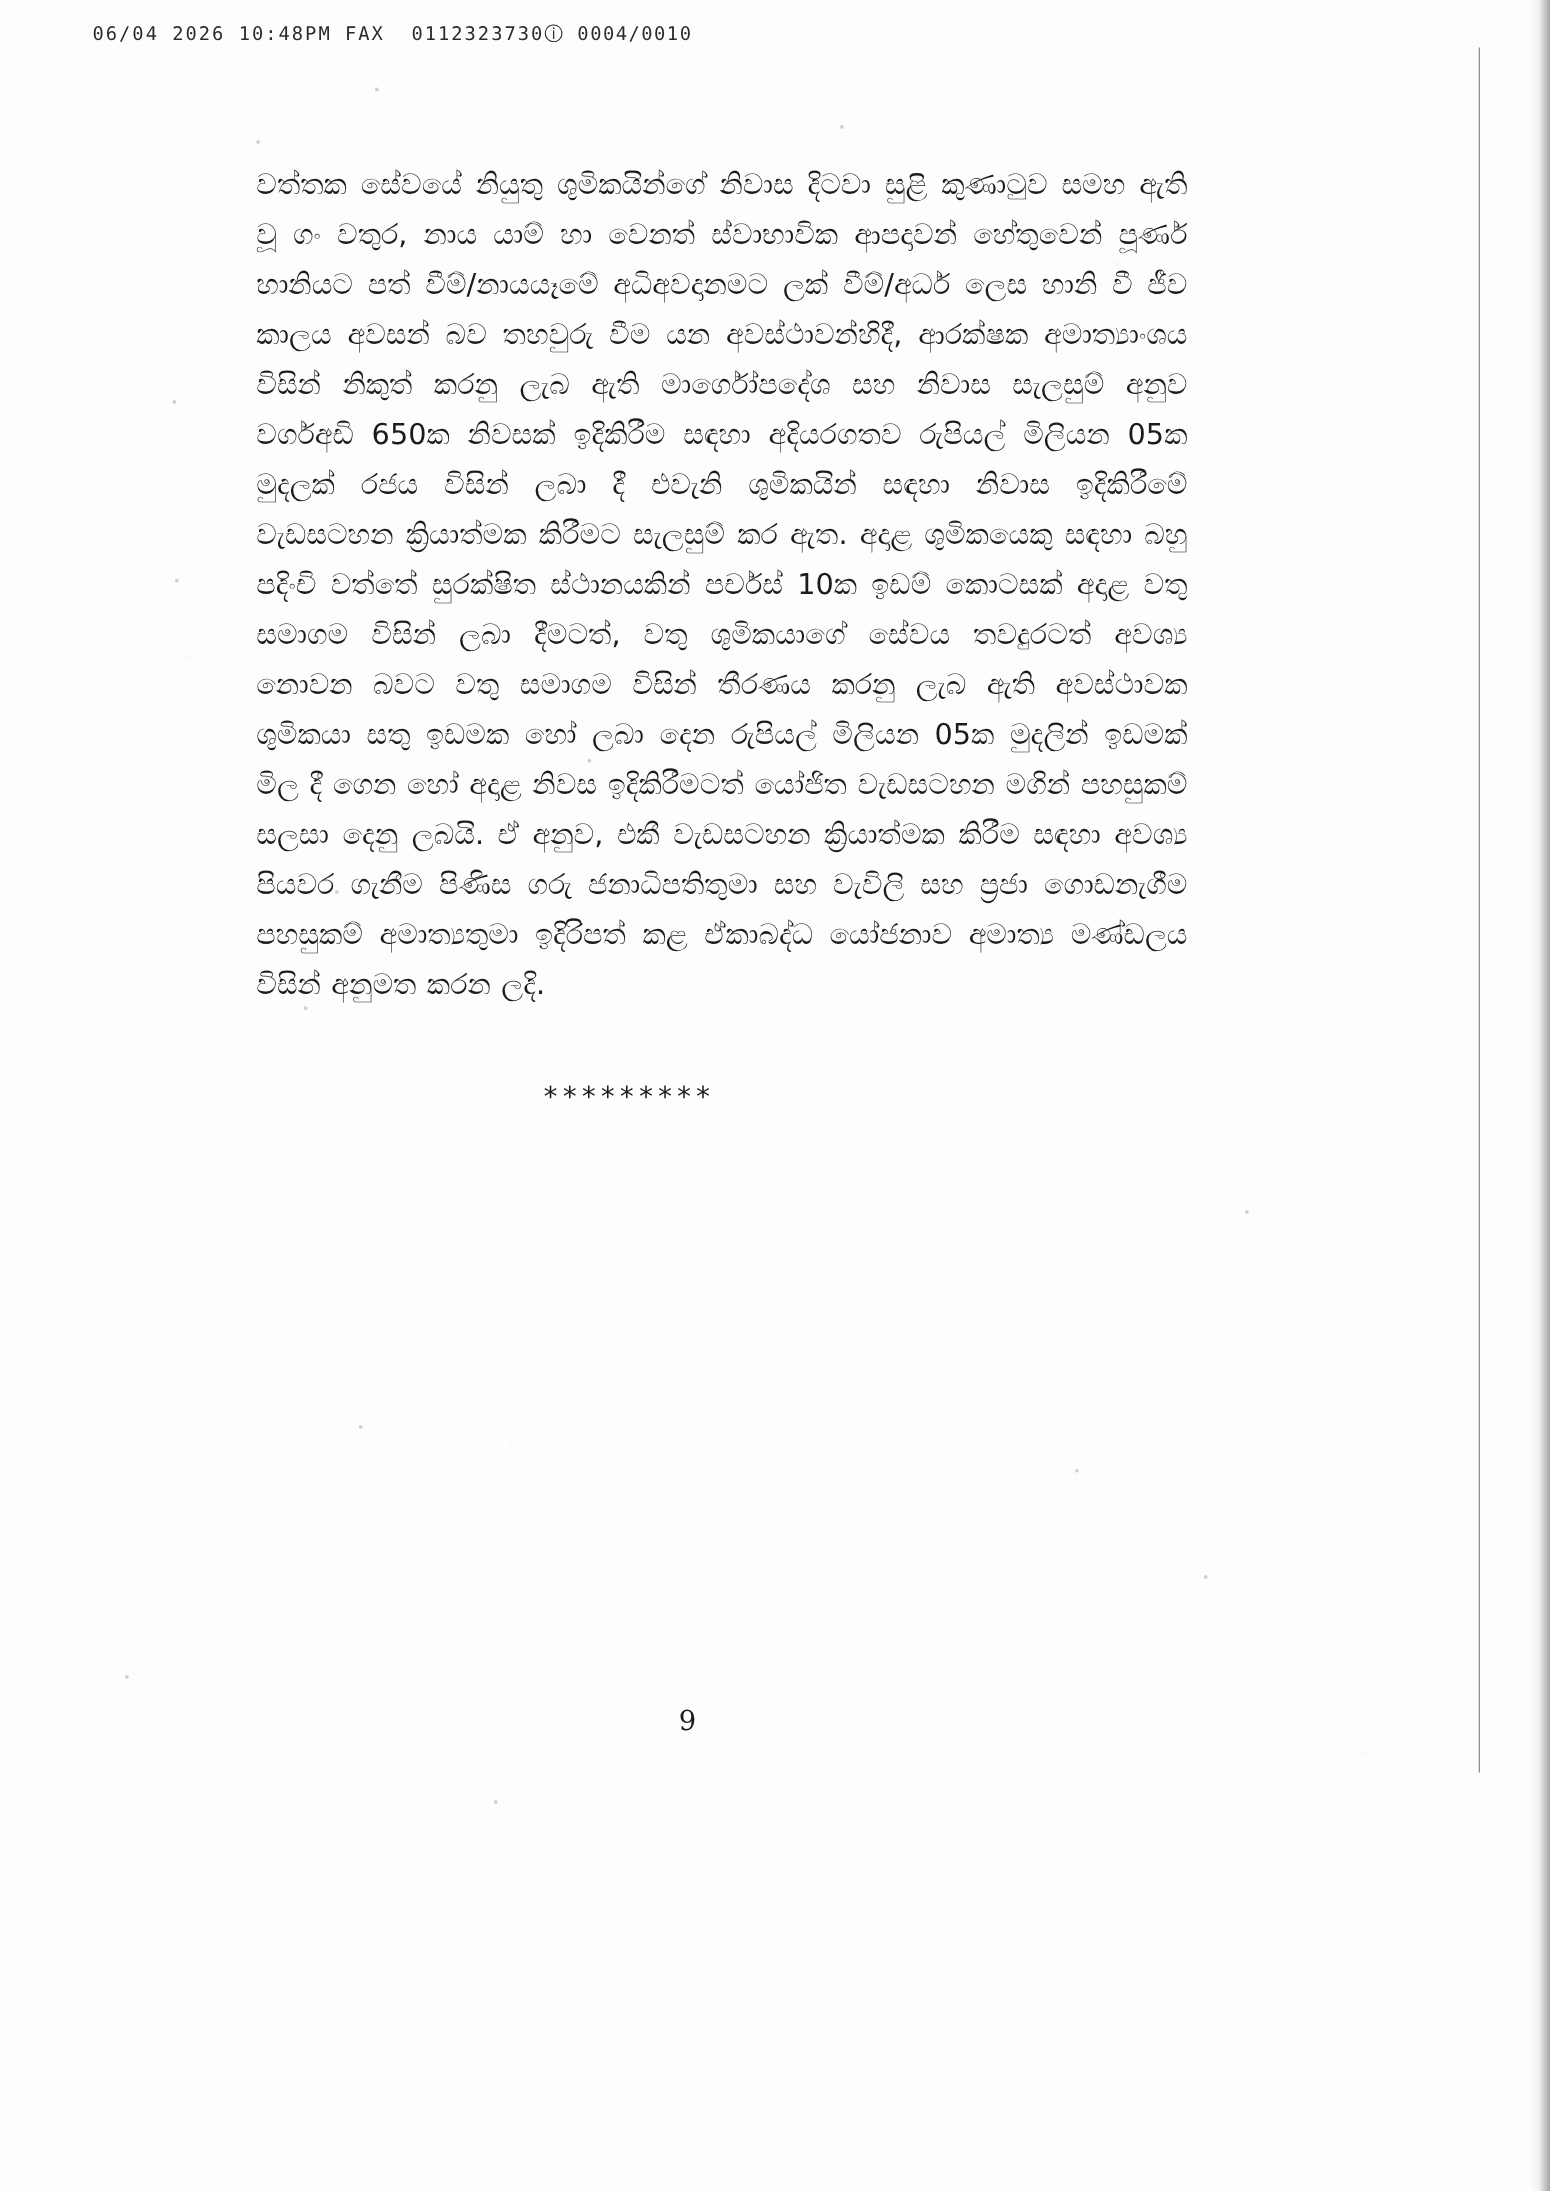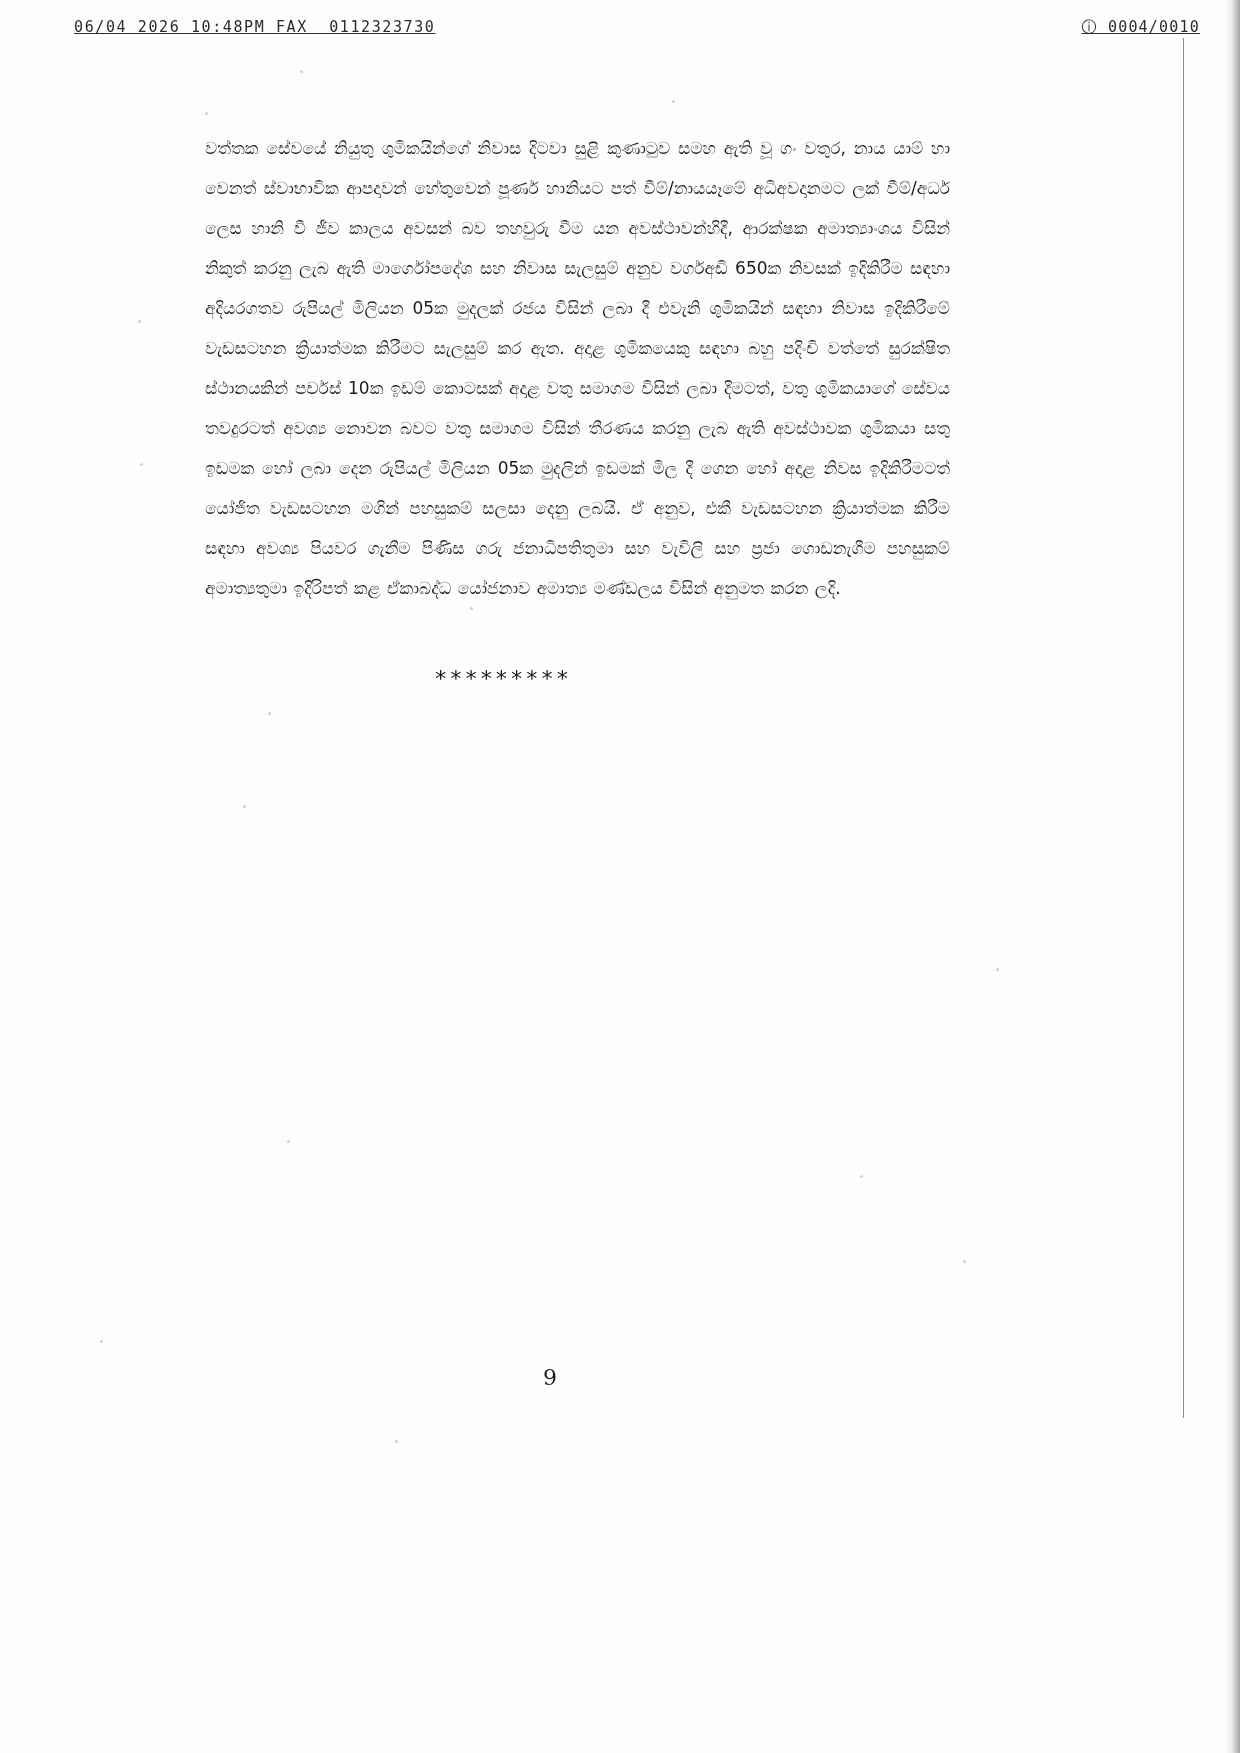--- a/index.html
+++ b/index.html
@@ -51,46 +51,44 @@
     background: rgba(0,0,0,0.45);
   }
 
   
   .fax-header {
     position: absolute;
     top: 18px;
     left: 74px;
     right: 40px;
     display: flex;
-    justify-content: space-between;
     align-items: baseline;
     font-family: "DejaVu Sans Mono", monospace;
     font-size: 15px;
     letter-spacing: 1.6px;
     color: #2b2b2b;
-    text-decoration: underline;
   }
   .fax-header .left {
     white-space: pre;
   }
   .fax-header .right {
     white-space: pre;
     letter-spacing: 1.2px;
   }
 
   
   .doc-body {
     position: absolute;
     top: 128px;
     left: 205px;
     width: 745px;
   }
   .para {
     margin: 0;
-    font-size: 17px;
+    font-size: 23px;
     line-height: 40px;
     text-align: justify;
     text-justify: inter-word;
     color: #1b1b1b;
     word-spacing: 1px;
   }
   .sep {
     margin: 0;
     margin-top: 58px;
     text-align: center;

